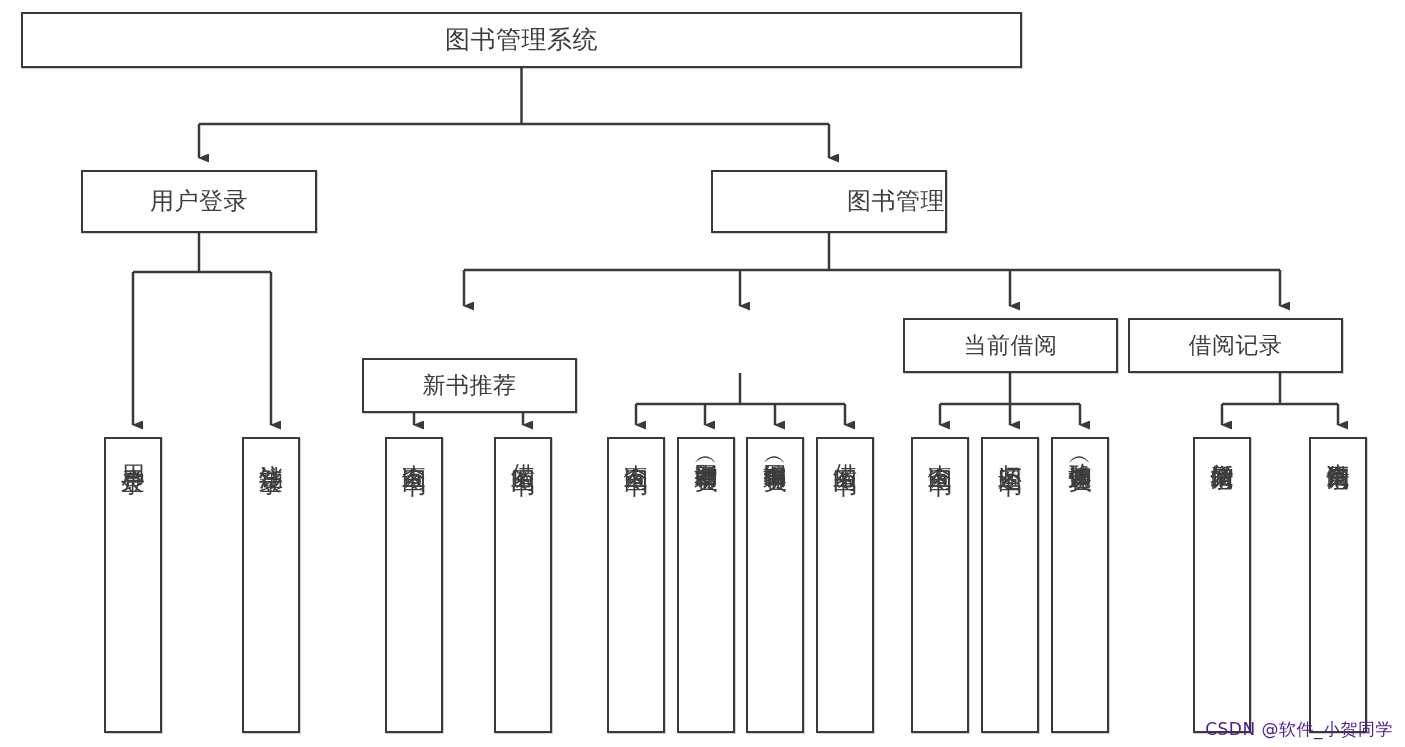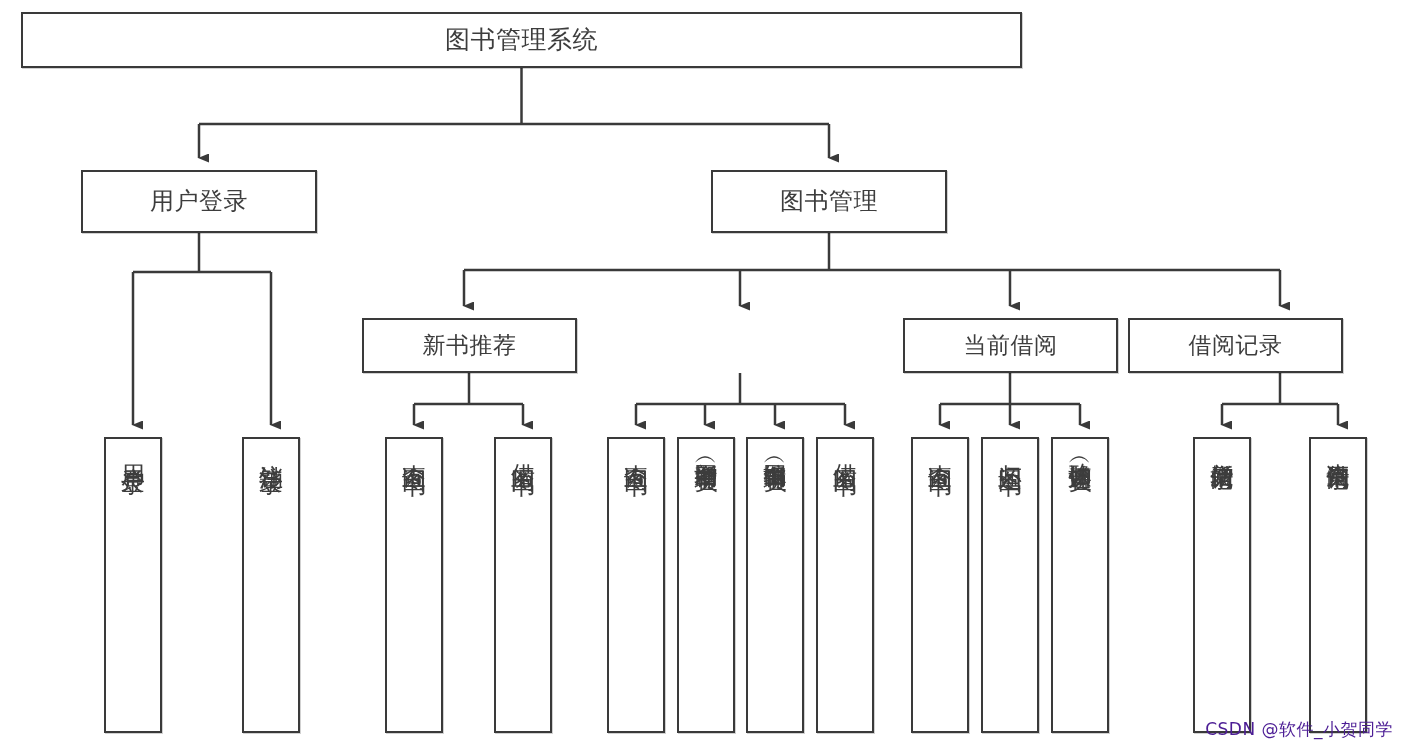--- a/index.html
+++ b/index.html
@@ -152,25 +152,25 @@
     </g>
   </svg>
 
   <div class="node root">
     <span class="node-label">图书管理系统</span>
   </div>
 
   <div class="node lvl2" style="left:81px;">
     <span class="node-label">用户登录</span>
   </div>
-  <div class="node lvl2" style="left:711px;">
+  <div class="node lvl2" style="left:711px;justify-content:flex-end;">
     <span class="node-label">图书管理</span>
   </div>
 
-  <div class="node lvl3" style="left:362px;">
+  <div class="node lvl3" style="left:362px;margin-top:40px;">
     <span class="node-label">新书推荐</span>
   </div>
   <div class="node lvl3" style="left:903px;text-align:center;">
     <span class="node-label">当前借阅</span>
   </div>
   <div class="node lvl3" style="left:1128px;text-align:right;">
     <span class="node-label">借阅记录</span>
   </div>
 
   <div class="node leaf" style="left:104px;">

